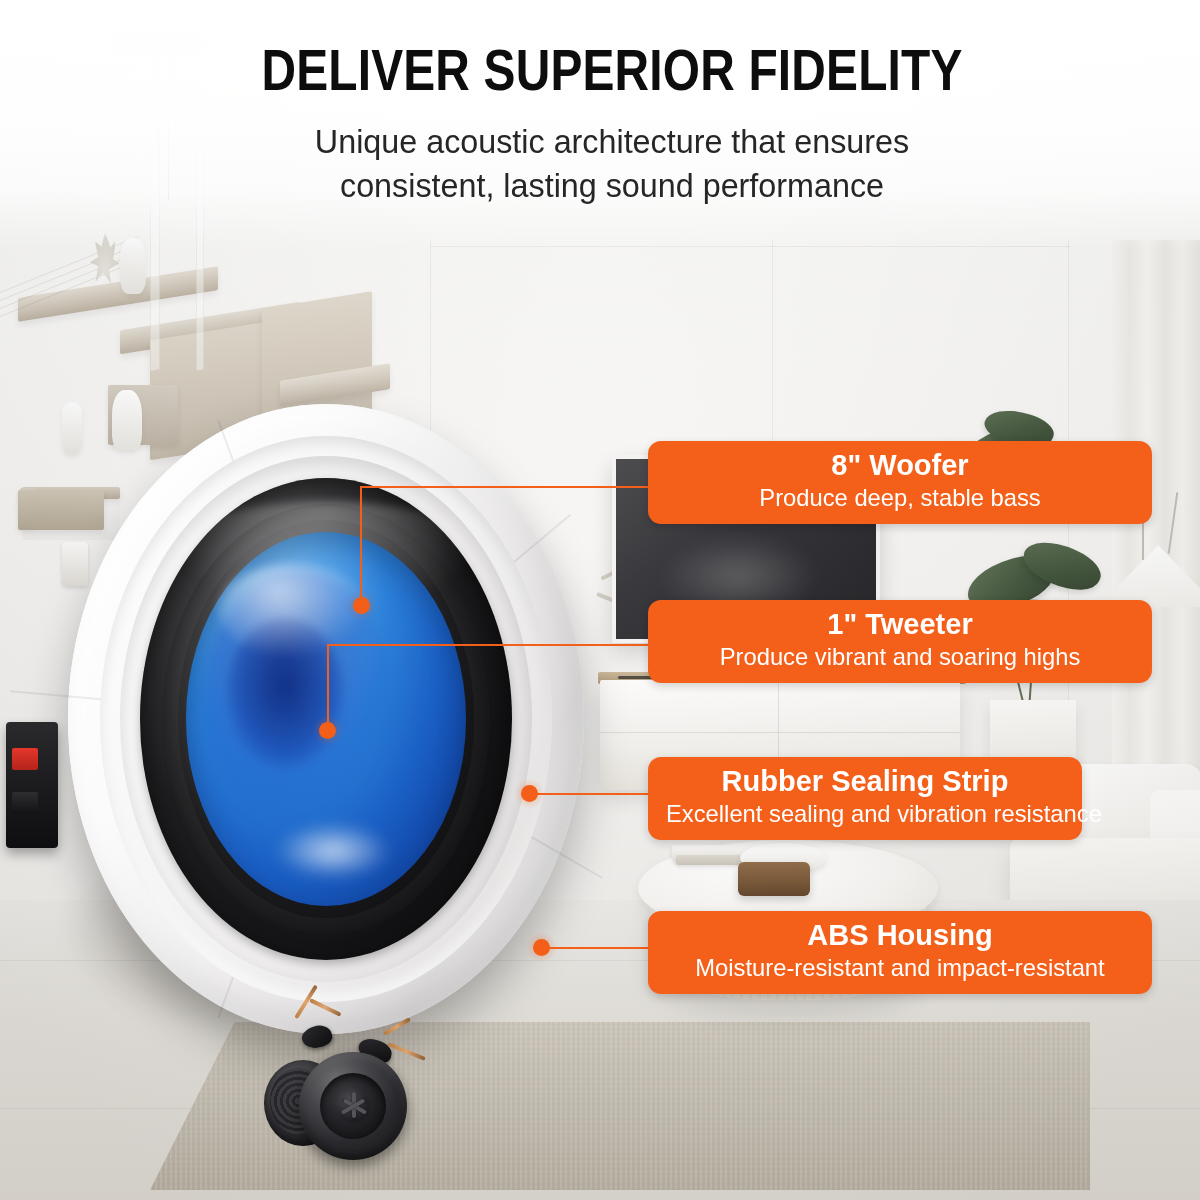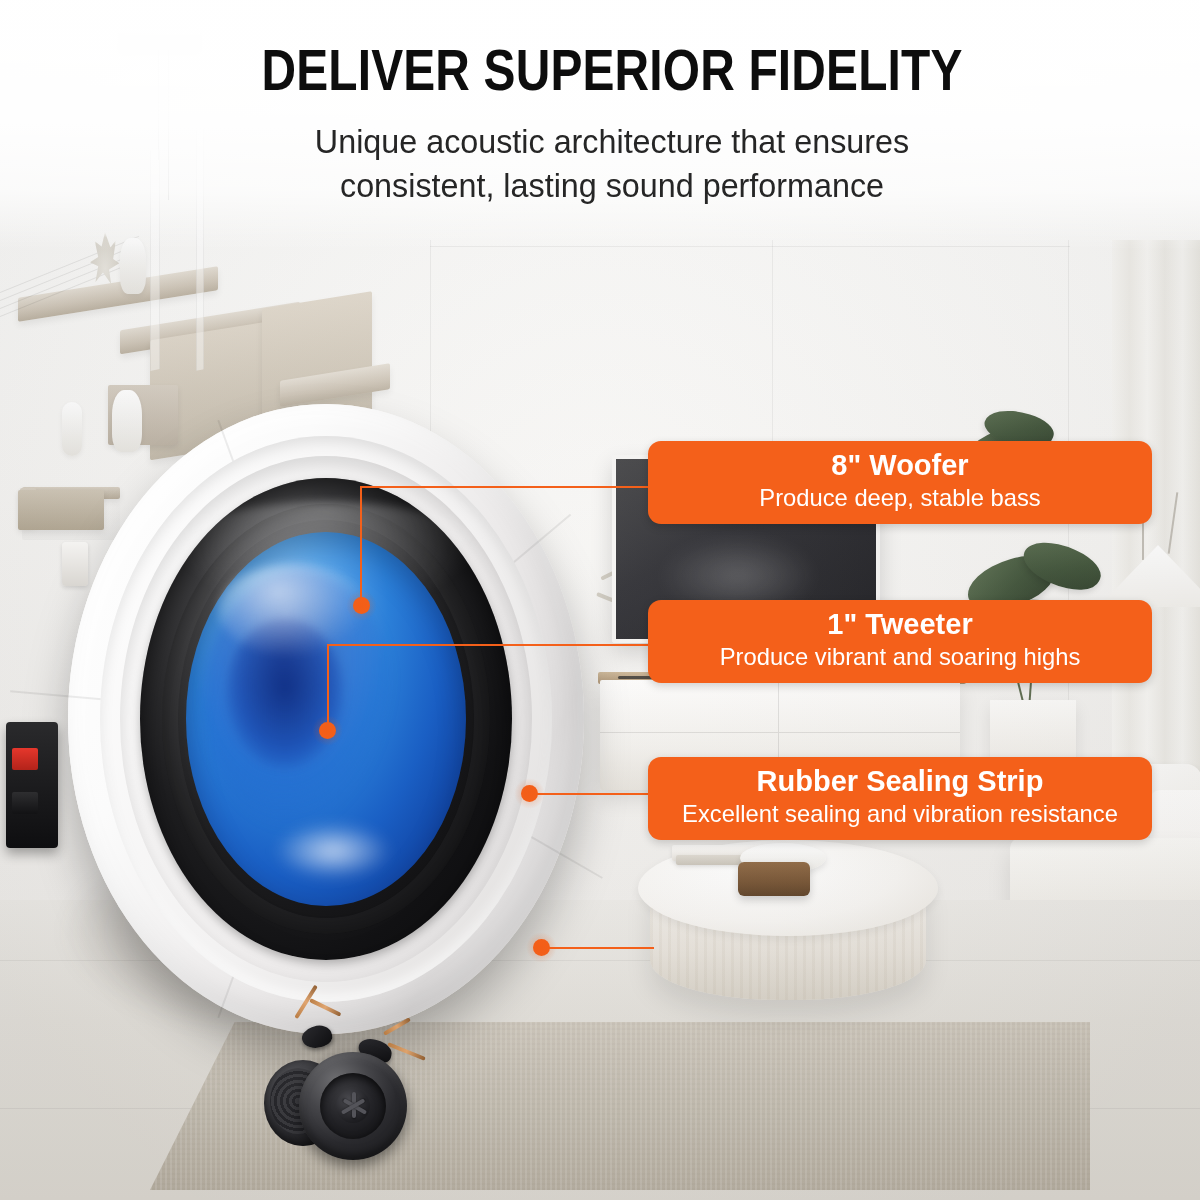--- a/index.html
+++ b/index.html
@@ -391,19 +391,23 @@
   <div class="callout" style="left:648px;top:441px;width:504px;background:#F4601A">
     <div class="c-title">8" Woofer</div>
     <div class="c-desc">Produce deep, stable bass</div>
   </div>
 
   <div class="callout" style="left:648px;top:600px;width:504px;background:#F4601A">
     <div class="c-title">1" Tweeter</div>
     <div class="c-desc">Produce vibrant and soaring highs</div>
   </div>
 
-  <div class="callout" style="left:648px;top:757px;width:504px;background:#F4601A">
+  <div class="callout" style="left:648px;top:757px;width:434px;background:#F4601A">
     <div class="c-title">Rubber Sealing Strip</div>
     <div class="c-desc">Excellent sealing and vibration resistance</div>
   </div>
 
+  <div class="callout" style="left:648px;top:911px;width:504px;background:#F4601A">
+    <div class="c-title">ABS Housing</div>
+    <div class="c-desc">Moisture-resistant and impact-resistant</div>
+  </div>
 
 </div>
 
 </body></html>

